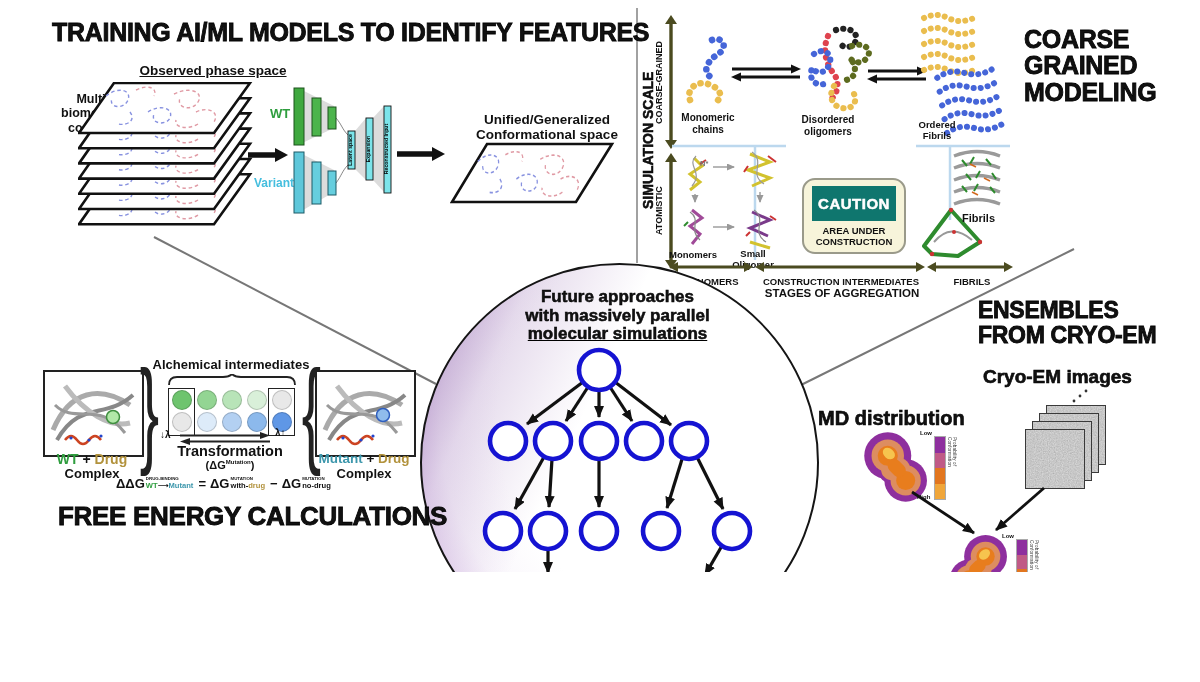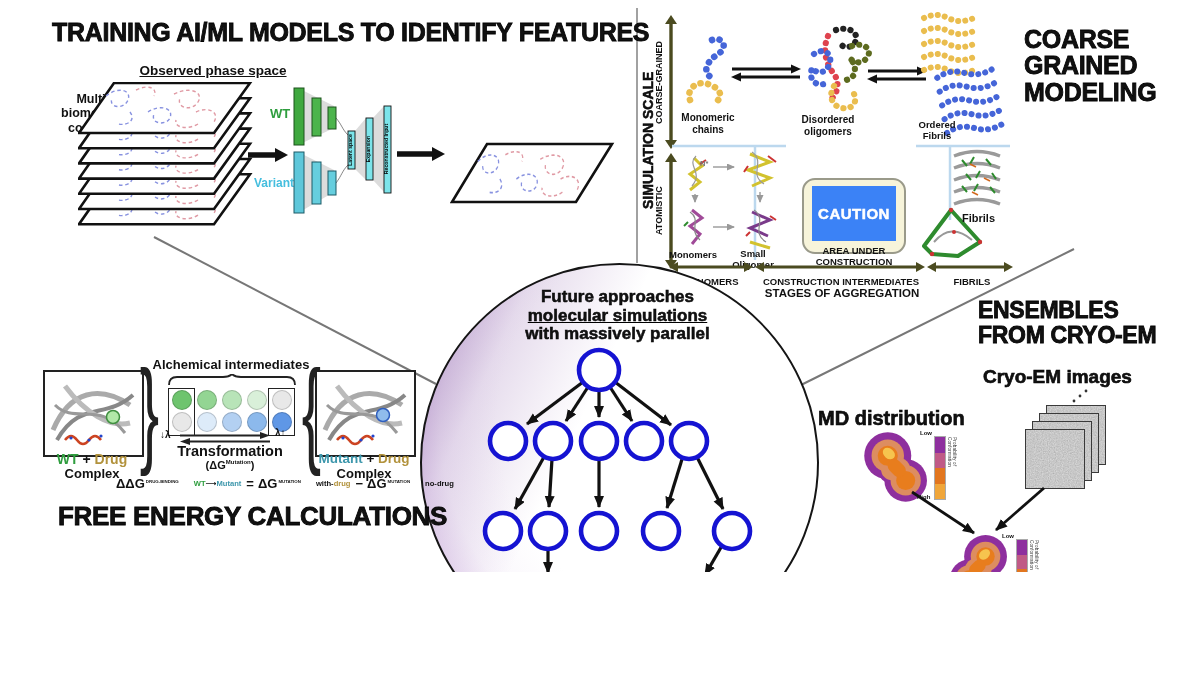--- a/index.html
+++ b/index.html
@@ -9,32 +9,32 @@
   .pre{white-space:pre-line;}
   .ctr{text-align:center;}
   .blk{font-weight:700;-webkit-text-stroke:0.8px #000;letter-spacing:-0.3px;}
   .vtext{writing-mode:vertical-rl;transform:rotate(180deg);}
   .c-wt{color:#2f9e3f;}
   .c-var{color:#45bede;}
   .c-mut{color:#3d97ac;}
   .c-drug{color:#b2923c;}
   .lbl10{font-size:10px;font-weight:700;line-height:1.15;}
   .lbl95{font-size:9.5px;font-weight:700;line-height:1.15;}
-  .eqstack{display:inline-flex;flex-direction:row;line-height:1.05;margin:0 1px;gap:15px;}
+  .eqstack{display:inline-flex;flex-direction:column;line-height:1.05;margin:0 1px;}
   .eqstack .s1{font-size:4.4px;font-weight:700;}
   .eqstack .s2{font-size:7.6px;font-weight:700;}
   .brace{font-size:116px;font-weight:400;color:#222;line-height:80px;transform:scaleX(0.5);transform-origin:center;}
   .pbox{border:2px solid #222;background:#fff;}
   #ball{border:2.5px solid #151515;border-radius:50%;
     background:
       linear-gradient(115deg, rgba(126,74,160,0.62) 1%, rgba(126,74,160,0.20) 20%, rgba(126,74,160,0) 40%),
       radial-gradient(circle at 68% 40%, #ffffff 54%, #faf7fc 70%, #e3cfee 87%, #a678c2 97%, #ddc6ea 100%);}
   .caution{background:#f7f4da;border:2px solid #9a9a8a;border-radius:13px;}
-  .caution .bar{background:#3b82f6;color:#fff;font-weight:700;-webkit-text-stroke:0.5px #fff;
-    font-size:15px;text-align:center;margin:6px 8px 4px 8px;padding:19px 0;letter-spacing:0.5px;}
+  .caution .bar{background:#0f766e;color:#fff;font-weight:700;-webkit-text-stroke:0.5px #fff;
+    font-size:15px;text-align:center;margin:6px 8px 4px 8px;padding:9px 0;letter-spacing:0.5px;}
   .caution .body{font-size:9.5px;font-weight:700;text-align:center;line-height:1.2;}
   .cryo{position:absolute;border:1.5px solid #3a3a3a;background:#9a9a9a;}
   #alc-grid{display:grid;grid-template-columns:repeat(5,25px);grid-auto-rows:22px;justify-items:center;align-items:center;}
   .alc-dot{width:18px;height:18px;border-radius:50%;border:1px solid rgba(0,0,0,0.18);}
   .alc-box{position:absolute;width:25px;height:46px;border:1.8px solid #222;}
   .cbar-bands{position:absolute;display:flex;flex-direction:column;border:0.5px solid #aaa;}
   .cbar-bands div{flex:1;}
   .cbar-txt{font-size:6px;font-weight:700;}
   .cbar-axis{font-size:4.6px;writing-mode:vertical-rl;color:#333;letter-spacing:0.2px;}
 </style>
@@ -156,20 +156,22 @@
     <text x="93.5" y="65" transform="rotate(-90 93.5 65)" text-anchor="middle" font-size="5.2" font-weight="bold">Latent space</text>
     <text x="111.5" y="64" transform="rotate(-90 111.5 64)" text-anchor="middle" font-size="5.2" font-weight="bold">Expansion</text>
     <text x="129.5" y="64" transform="rotate(-90 129.5 64)" text-anchor="middle" font-size="5.2" font-weight="bold">Reconstructed Input</text>
   </svg>
 
   <svg class="abs" style="left:395px;top:146px" width="52" height="16">
     <line x1="2" y1="8" x2="37" y2="8" stroke="#111" stroke-width="5.5"></line>
     <polygon points="37,1 50,8 37,15" fill="#111"></polygon>
   </svg>
 
+  <div class="abs ctr pre" style="left:462px;top:112px;width:170px;font-size:13.5px;font-weight:700;line-height:1.12;">Unified/Generalized
+Conformational space</div>
 
   <svg class="abs" style="left:450px;top:142px" width="166" height="66">
     <path d="M37,2 H162 L126,60 H2 Z" fill="#fff" stroke="#111" stroke-width="2.6"></path>
     <g transform="translate(2,4) scale(0.92,1.1)">
         <use href="#pp"></use>
       </g>
   </svg>
 
   <div class="abs vtext ctr" style="left:640px;top:14px;height:252px;width:15px;font-size:14px;font-weight:700;-webkit-text-stroke:0.5px #000;">SIMULATION SCALE</div>
   <div class="abs vtext ctr" style="left:654px;top:18px;height:128px;width:11px;font-size:9px;font-weight:700;">COARSE-GRAINED</div>
@@ -342,22 +344,22 @@
 
   <svg class="abs" style="left:417px;top:604px" width="402" height="76">
     <ellipse cx="201" cy="44" rx="197" ry="26" fill="#fff" stroke="#222" stroke-width="2.4"></ellipse>
     <ellipse cx="201" cy="32" rx="197" ry="26" fill="#fff" stroke="#222" stroke-width="2.4"></ellipse>
   </svg>
 
   <div id="ball" class="abs" style="left:420px;top:263px;width:395px;height:395px;"></div>
 
   <div class="abs ctr" style="left:440px;top:288px;width:355px;font-size:17px;font-weight:700;-webkit-text-stroke:0.5px #000;line-height:1.1;">
     <div>Future approaches</div>
+    <div>with massively parallel</div>
     <div style="text-decoration:underline;">molecular simulations</div>
-    <div>with massively parallel</div>
   </div>
 
   <svg class="abs" style="left:424px;top:275px" width="390" height="350">
     <g stroke="#111" stroke-width="3.2" marker-end="url(#gah)">
       <line x1="159" y1="107" x2="103" y2="149"></line>
       <line x1="164" y1="112" x2="142" y2="146"></line>
       <line x1="175" y1="115" x2="175" y2="142"></line>
       <line x1="186" y1="112" x2="208" y2="146"></line>
       <line x1="191" y1="107" x2="247" y2="150"></line>
       <line x1="120" y1="182" x2="91" y2="234"></line>

